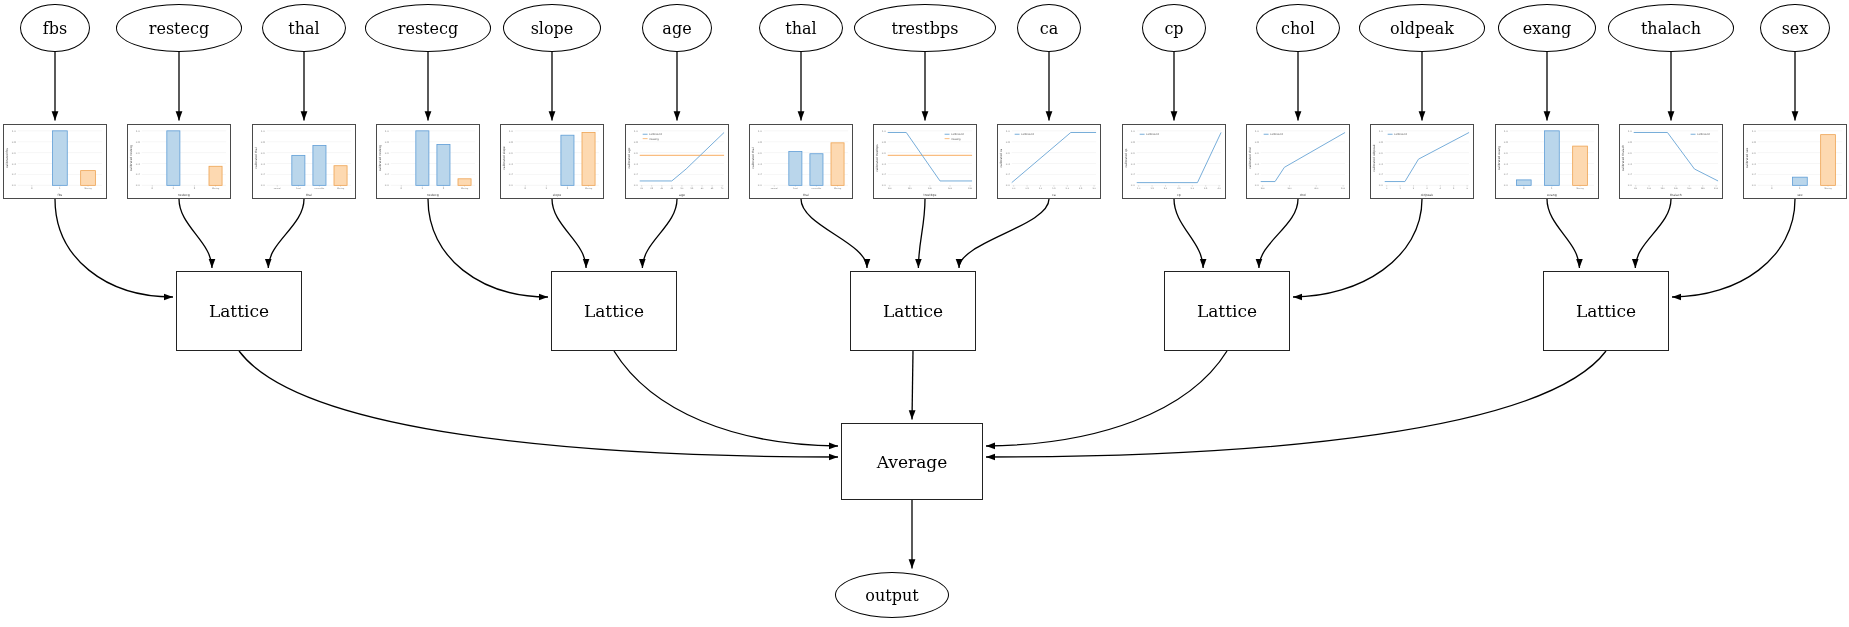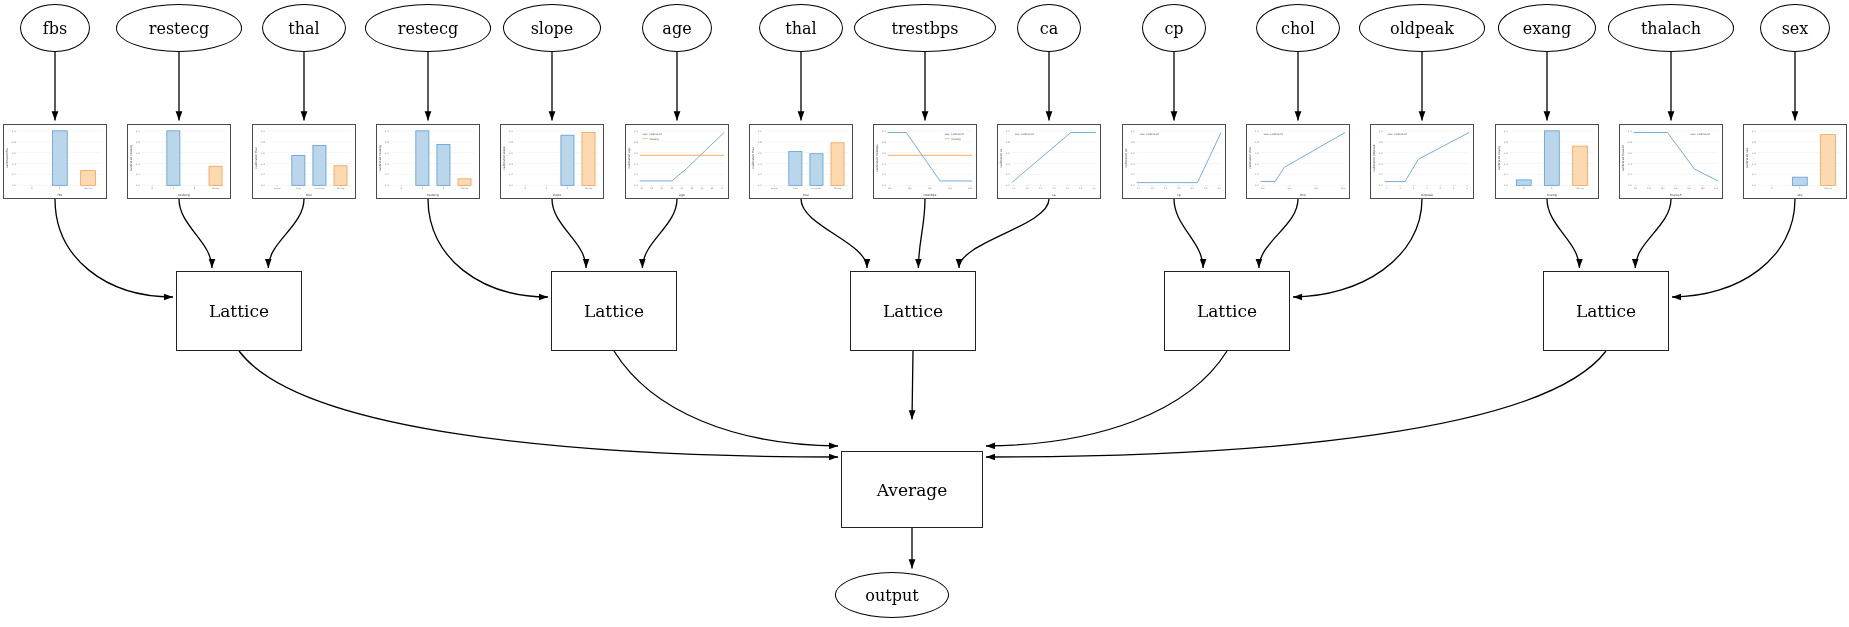--- a/index.html
+++ b/index.html
@@ -54,21 +54,21 @@
       <path d="M1547,199 C1547,226 1579.45,242 1579.45,268" fill="none" stroke="#000000" stroke-width="1.3" marker-end="url(#ah)"></path>
       <path d="M1671,199 C1671,226 1635.25,242 1635.25,268" fill="none" stroke="#000000" stroke-width="1.3" marker-end="url(#ah)"></path>
       <path d="M1795,199 C1795,258 1739,297 1672,297" fill="none" stroke="#000000" stroke-width="1.3" marker-end="url(#ah)"></path>
       <path d="M239,351 C300,432 570,457 838,457" fill="none" stroke="#000000" stroke-width="1.3" marker-end="url(#ah)"></path>
       <path d="M614,351 C652,412 735,445 838,446" fill="none" stroke="#000000" stroke-width="1.3" marker-end="url(#ah)"></path>
       <path d="M913,351 L912,419.5" fill="none" stroke="#000000" stroke-width="1.3" marker-end="url(#ah)"></path>
       <path d="M1227,351 C1189,412 1098,445 986,446" fill="none" stroke="#000000" stroke-width="1.3" marker-end="url(#ah)"></path>
       <path d="M1606,351 C1545,432 1265,457 986,457" fill="none" stroke="#000000" stroke-width="1.3" marker-end="url(#ah)"></path>
       <path d="M912,500 L912,568.5" fill="none" stroke="#000000" stroke-width="1.3" marker-end="url(#ah)"></path>
     </svg>
-  <div class="node-box" style="left:841px;top:423px;width:142px;height:77px;margin-top:28px;">Average</div>
+  <div class="node-box" style="left:841px;top:423px;width:142px;height:77px;">Average</div>
   <div class="node-ellipse" style="left:835px;top:572px;width:114px;height:46px;">output</div>
 <div class="node-ellipse" style="left: 20.4px; top: 4px; width: 69.2px; height: 48px;">fbs</div>
     <div class="node-ellipse" style="left: 115.6px; top: 4px; width: 126.8px; height: 48px;">restecg</div>
     <div class="node-ellipse" style="left: 262.2px; top: 4px; width: 83.6px; height: 48px;">thal</div>
     <div class="node-ellipse" style="left: 364.6px; top: 4px; width: 126.8px; height: 48px;">restecg</div>
     <div class="node-ellipse" style="left: 503px; top: 4px; width: 98px; height: 48px;">slope</div>
     <div class="node-ellipse" style="left: 642.4px; top: 4px; width: 69.2px; height: 48px;">age</div>
     <div class="node-ellipse" style="left: 759.2px; top: 4px; width: 83.6px; height: 48px;">thal</div>
     <div class="node-ellipse" style="left: 854.4px; top: 4px; width: 141.2px; height: 48px;">trestbps</div>
     <div class="node-ellipse" style="left: 1017px; top: 4px; width: 64px; height: 48px;">ca</div>

